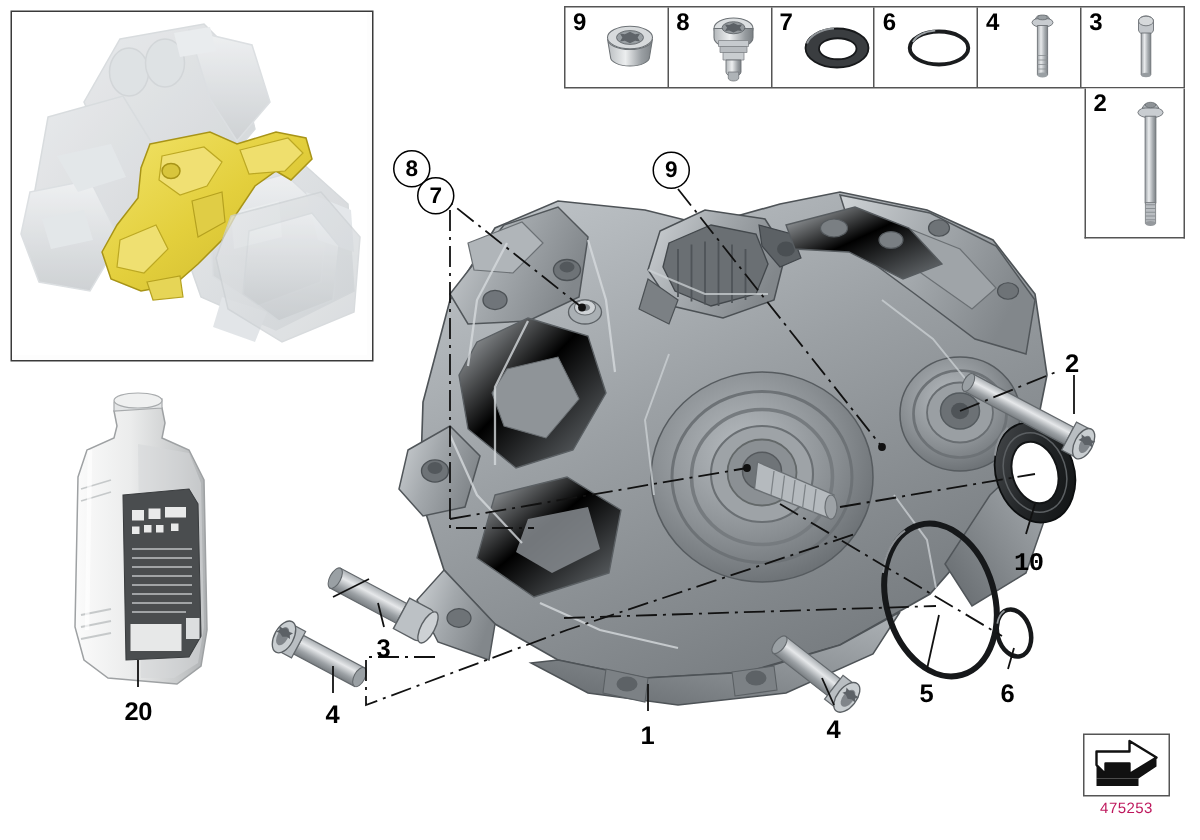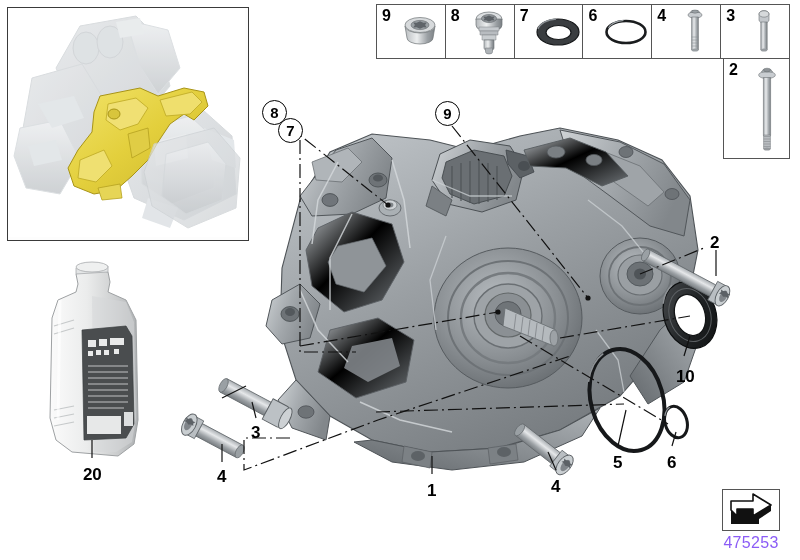--- a/index.html
+++ b/index.html
@@ -27,21 +27,21 @@
   .cnum{position:absolute;font-size:17px;font-weight:bold;line-height:1;
         letter-spacing:-0.3px;}
   .ccirc{position:absolute;width:25px;height:25px;border:1.7px solid #000;
          border-radius:50%;background:#fff;display:flex;align-items:center;
          justify-content:center;font-size:15px;font-weight:bold;box-sizing:border-box;}
 
   
   .idbox{position:absolute;left:722px;top:489px;width:58px;height:42px;
          border:1.2px solid #555;background:#fff;box-sizing:border-box;}
   .idnum{position:absolute;left:716px;top:534px;width:70px;text-align:center;
-         font-size:16px;letter-spacing:.3px;color:#8b5cf6;}
+         font-size:10px;letter-spacing:.3px;color:#be185d;}
 
   svg{display:block;}
   .nosel{user-select:none;}
 </style>
 </head>
 <body>
 
 <div class="stage nosel">
 
   <div class="inset">
@@ -531,21 +531,21 @@
     <span>8</span>
   </div>
   <div class="ccirc" style="left:278px;top:118px;">
     <span>7</span>
   </div>
   <div class="ccirc" style="left:435px;top:101px;">
     <span>9</span>
   </div>
 
   <span class="cnum" style="left:710px;top:234px;">2</span>
-  <span class="cnum" style="left:676px;top:368px;">10</span>
+  <span class="cnum" style="left:676px;top:368px;font-family:Liberation Mono, monospace;">10</span>
   <span class="cnum" style="left:613px;top:454px;">5</span>
   <span class="cnum" style="left:667px;top:454px;">6</span>
   <span class="cnum" style="left:551px;top:478px;">4</span>
   <span class="cnum" style="left:427px;top:482px;">1</span>
   <span class="cnum" style="left:251px;top:424px;">3</span>
   <span class="cnum" style="left:217px;top:468px;">4</span>
   <span class="cnum" style="left:83px;top:466px;">20</span>
 
   <div class="idbox">
     <svg width="56" height="40" viewBox="0 0 56 40">

